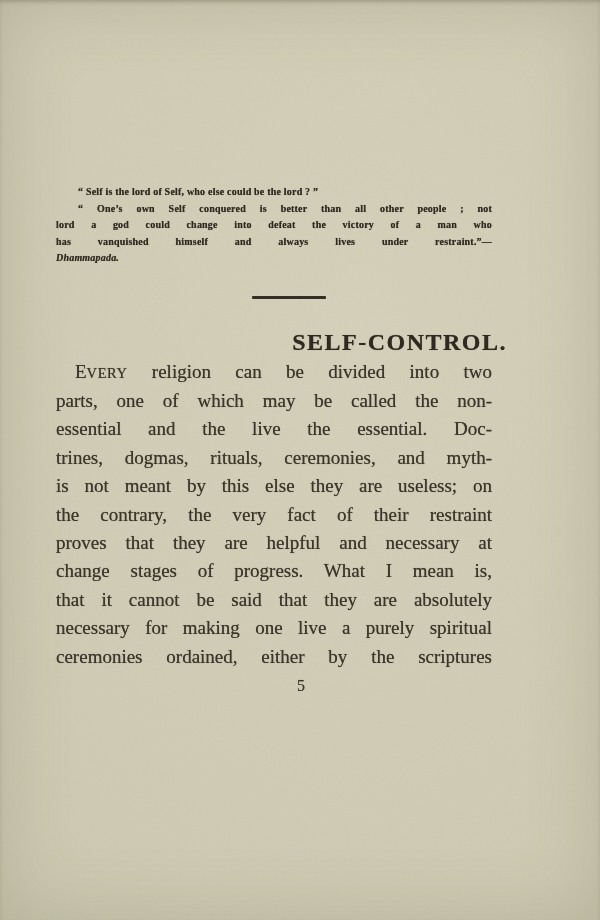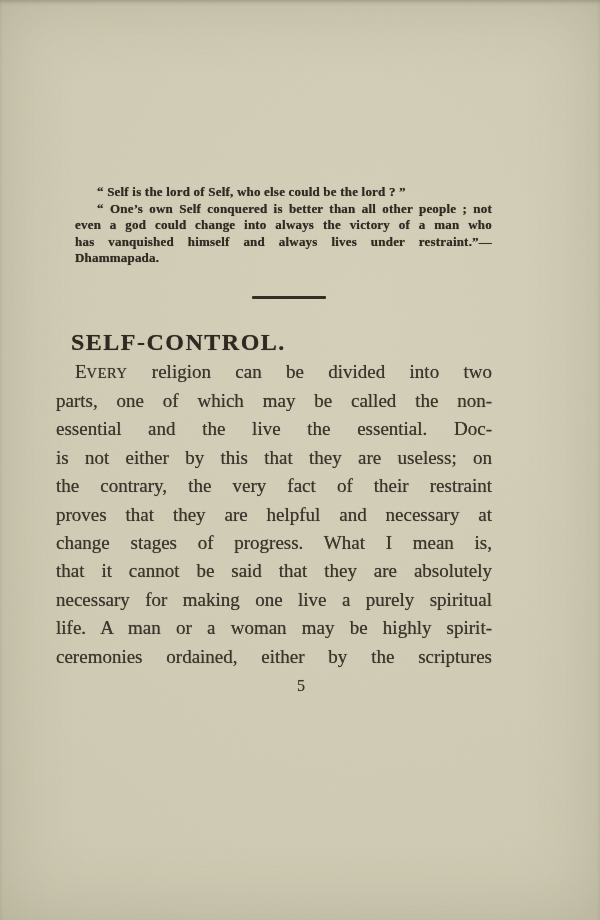--- a/index.html
+++ b/index.html
@@ -31,42 +31,41 @@
   }
   .content {
     position: absolute;
     left: 56px;
     top: 0;
     width: 436px;
     text-shadow: 0 0 0.7px rgba(46,42,32,0.7);
   }
   .epigraph {
     margin-top: 184px;
-    font-size: 13px;
+    font-size: 10px;
     line-height: 16.5px;
     font-weight: bold;
     letter-spacing: 0.2px;
     color: #2f2b22;
-    margin-left: 19px;
   }
   .ep-indent { text-indent: 22px; }
   .ep-just   { text-align: justify; text-align-last: justify; }
-  .ep-attrib { }
+  .ep-attrib { font-style: italic; }
   .divider {
     width: 74px;
     height: 3px;
     background: #332f26;
     margin: 29px auto 0;
     position: relative;
     left: 15px;
     border-radius: 1px;
   }
   .heading {
     margin: 30px 0 0;
-    text-align: left;
+    text-align: right;
     font-size: 24px;
     font-weight: bold;
     letter-spacing: 1.5px;
     position: relative;
     left: 15px;
     color: #2e2a21;
   }
   .bodytext {
     margin-top: 2px;
     font-size: 19px;
@@ -94,40 +93,40 @@
 </head>
 <body>
 
 <div class="sheet">
 
   <div class="content">
 
     <div class="epigraph">
       <div class="ep-line ep-indent">“ Self is the lord of Self, who else could be the lord ? ”</div>
       <div class="ep-line ep-indent ep-just">“ One’s own Self conquered is better than all other people ; not</div>
-      <div class="ep-line ep-just">even a god could change into always the victory of a man who</div>
+      <div class="ep-line ep-just">lord a god could change into defeat the victory of a man who</div>
       <div class="ep-line ep-just">has vanquished himself and always lives under restraint.”—</div>
       <div class="ep-line ep-attrib">Dhammapada.</div>
     </div>
 
     <div class="divider"></div>
 
     <h1 class="heading">SELF-CONTROL.</h1>
 
     <div class="bodytext">
       <div class="b-line b-first"><span>E</span><span class="smallcaps">VERY</span><span> religion can be divided into two</span></div>
       <div class="b-line">parts, one of which may be called the non-</div>
       <div class="b-line">essential and the live the essential. Doc-</div>
-      <div class="b-line">is not either by this that they are useless; on</div>
+      <div class="b-line">trines, dogmas, rituals, ceremonies, and myth-</div>
+      <div class="b-line">is not meant by this else they are useless; on</div>
       <div class="b-line">the contrary, the very fact of their restraint</div>
       <div class="b-line">proves that they are helpful and necessary at</div>
       <div class="b-line">change stages of progress. What I mean is,</div>
       <div class="b-line">that it cannot be said that they are absolutely</div>
       <div class="b-line">necessary for making one live a purely spiritual</div>
-      <div class="b-line">life. A man or a woman may be highly spirit-</div>
       <div class="b-line">ceremonies ordained, either by the scriptures</div>
     </div>
 
     <div class="pagenum">5</div>
 
   </div>
 
   <svg class="grain" xmlns="http://www.w3.org/2000/svg">
     <filter id="paperNoise">
       <feTurbulence type="fractalNoise" baseFrequency="0.8" numOctaves="2" seed="7" stitchTiles="stitch"></feTurbulence>

